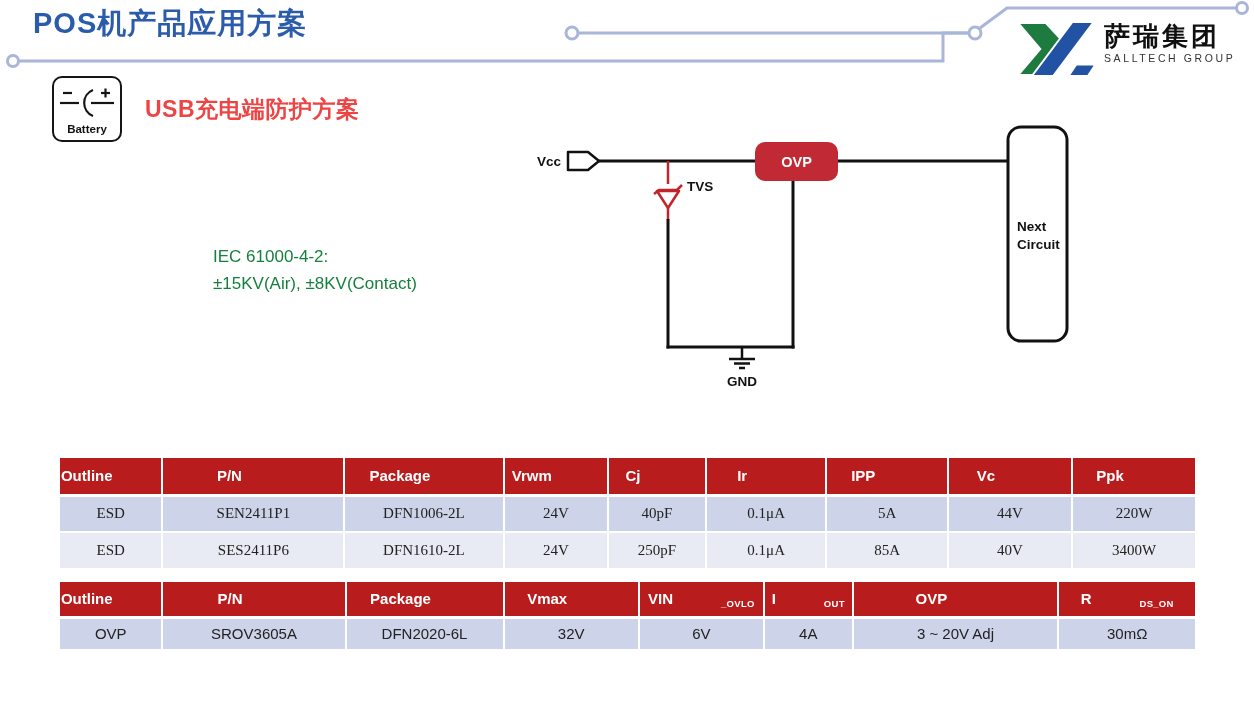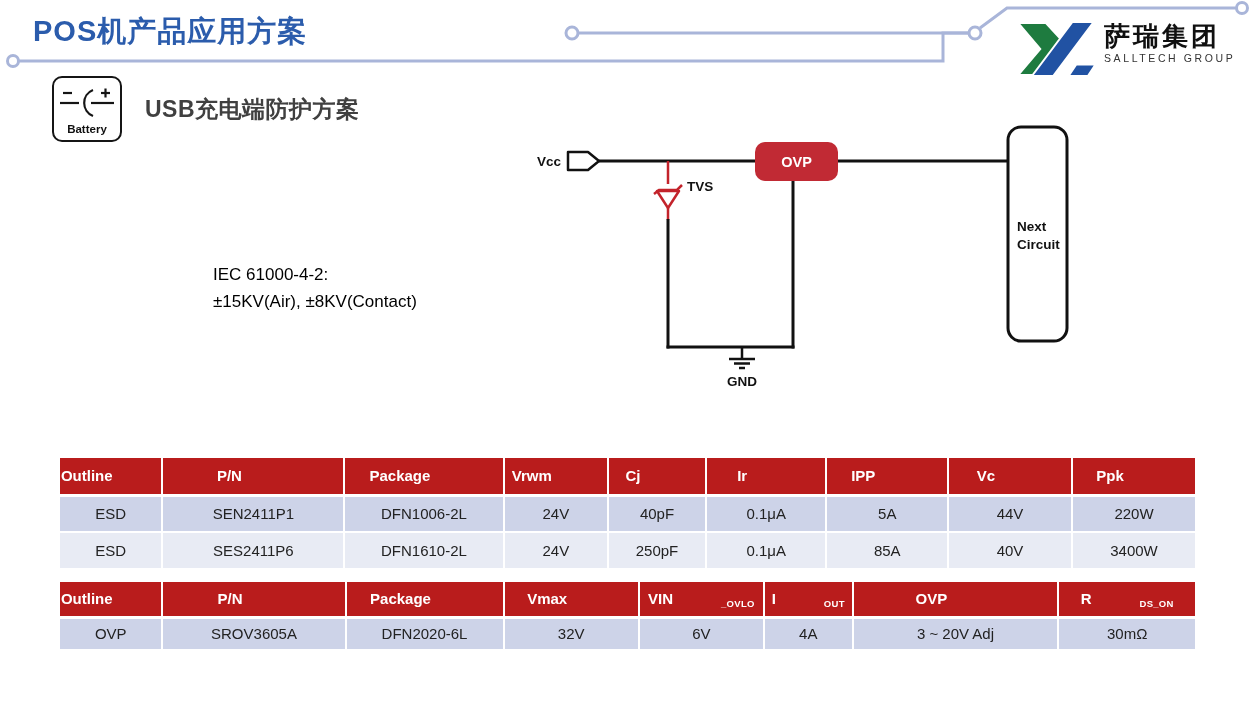--- a/index.html
+++ b/index.html
@@ -1,45 +1,45 @@
 <!DOCTYPE html>
 <html><head>
 <meta charset="utf-8">
 <style>
   * { margin:0; padding:0; box-sizing:border-box; }
   html,body { background:#fff; }
   body { font-family:"Liberation Sans", sans-serif; }
   .slide { position:relative; width:1254px; height:704px; background:#ffffff; overflow:hidden; }
 
   
-  .title { position:absolute; left:33px; top:12px; font-size:29px; font-weight:bold; color:#2B5CAC; letter-spacing:1px; }
+  .title { position:absolute; left:33px; top:4px; font-size:29px; font-weight:bold; color:#2B5CAC; letter-spacing:1px; }
   .trace-svg { position:absolute; left:0; top:0; }
 
   .logo { position:absolute; left:1020px; top:22px; display:flex; align-items:flex-start; gap:10px; }
   .logo-texts { display:flex; flex-direction:column; }
   .logo-cn { font-size:26px; font-weight:bold; color:#101010; letter-spacing:3px; line-height:1.15; }
   .logo-en { font-size:10.5px; color:#333; letter-spacing:2.6px; margin-top:0; white-space:nowrap; }
 
   
   .battery-card { position:absolute; left:52px; top:76px; width:70px; height:66px; border:2.5px solid #151515; border-radius:10px; background:#fff; }
   .battery-label { position:absolute; bottom:5px; width:100%; text-align:center; font-size:11.5px; font-weight:bold; color:#111; }
   .battery-sym { position:absolute; left:3px; top:6px; }
 
-  .section-heading { position:absolute; left:145px; top:94px; font-size:23px; font-weight:bold; color:#404040; letter-spacing:0.5px; }
-
-  .iec-note { position:absolute; left:213px; top:261px; font-size:17px; color:#000000; line-height:1.6; }
+  .section-heading { position:absolute; left:145px; top:94px; font-size:23px; font-weight:bold; color:#ef4444; letter-spacing:0.5px; }
+
+  .iec-note { position:absolute; left:213px; top:243px; font-size:17px; color:#15803d; line-height:1.6; }
 
   .circuit-svg { position:absolute; left:500px; top:118px; }
 
   
   .tbl-wrap1 { position:absolute; left:58px; top:456px; width:1139px; }
   .tbl-wrap2 { position:absolute; left:58px; top:580px; width:1139px; }
   table { border-collapse:collapse; table-layout:fixed; width:100%; font-size:15px; }
   th { background:#b91c1c; color:#fff; font-weight:bold; border:2px solid #fff; border-bottom-width:3px; text-align:center; }
-  .tbl1 th { height:38px; } .tbl1 td { height:37px; }
+  .tbl1 th { height:38px; } .tbl1 td { height:37px;font-family:Liberation Serif, serif; }
   .tbl2 th { height:36px; } .tbl2 td { height:33px; }
   td { text-align:center; border:2px solid #fff; color:#222; }
   tr.row-a td { background:#CDD3E8; }
   tr.row-b td { background:#E8EBF4; }
   .hdr-sub { font-size:9.5px; font-weight:bold; position:relative; bottom:-3px; letter-spacing:0.3px;margin-left:48px; }
 </style>
 </head>
 <body>
 
 <div class="slide">

